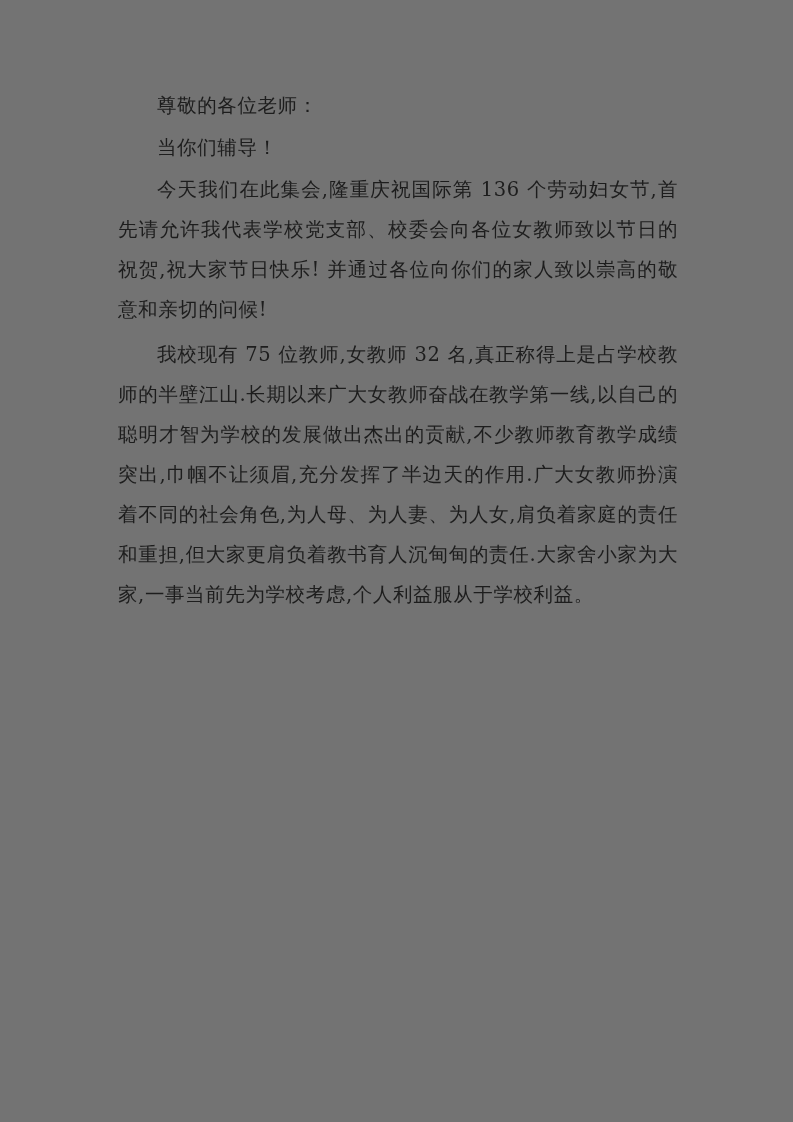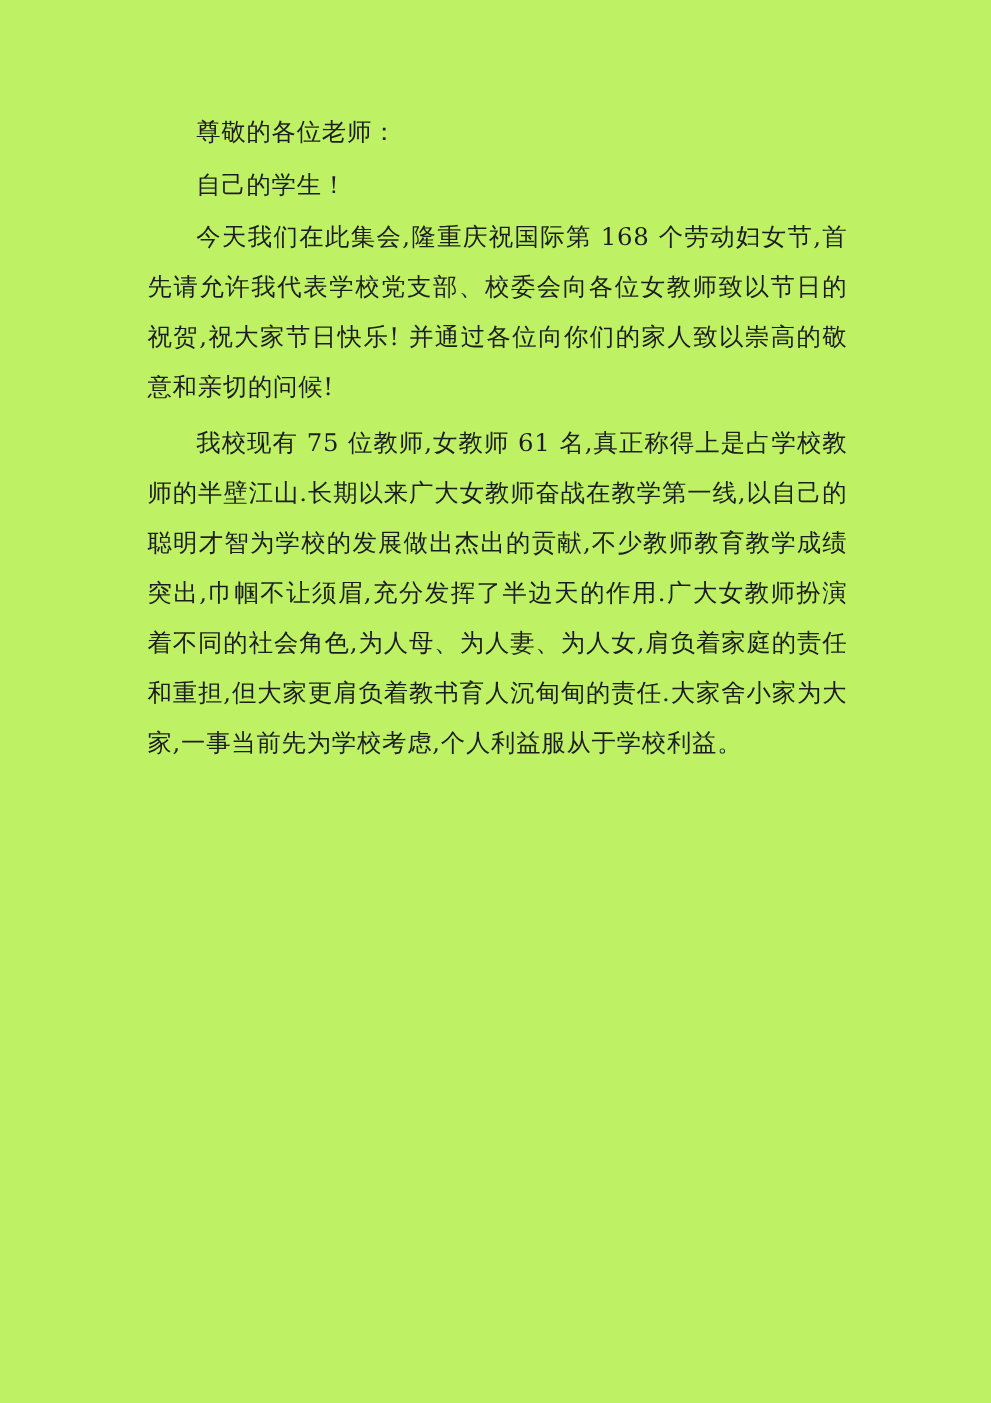--- a/index.html
+++ b/index.html
@@ -12,21 +12,21 @@
     height: 1122px;
     font-family: "DejaVu Serif", "Liberation Serif", serif;
     color: #1a1a1a;
     -webkit-font-smoothing: antialiased;
   }
   .page {
     position: relative;
     width: 793px;
     height: 1122px;
     box-sizing: border-box;
-    background: #bef264;
+    background: #737373;
     overflow: hidden;
   }
   .content {
     position: absolute;
     left: 118px;
     top: 86px;
     width: 560px;
   }
   .para {
     margin: 0 0 5px 0;
@@ -43,17 +43,17 @@
   .para-tight {
     margin-bottom: 2px;
   }
 </style>
 </head>
 <body>
 
 <div class="page">
   <div class="content">
     <p class="para indent para-tight">尊敬的各位老师：</p>
-    <p class="para indent para-tight">自己的学生！</p>
-    <p class="para indent">今天我们在此集会,隆重庆祝国际第 168 个劳动妇女节,首先请允许我代表学校党支部、校委会向各位女教师致以节日的祝贺,祝大家节日快乐! 并通过各位向你们的家人致以崇高的敬意和亲切的问候!</p>
-    <p class="para indent">我校现有 75 位教师,女教师 61 名,真正称得上是占学校教师的半壁江山.长期以来广大女教师奋战在教学第一线,以自己的聪明才智为学校的发展做出杰出的贡献,不少教师教育教学成绩突出,巾帼不让须眉,充分发挥了半边天的作用.广大女教师扮演着不同的社会角色,为人母、为人妻、为人女,肩负着家庭的责任和重担,但大家更肩负着教书育人沉甸甸的责任.大家舍小家为大家,一事当前先为学校考虑,个人利益服从于学校利益。</p>
+    <p class="para indent para-tight">当你们辅导！</p>
+    <p class="para indent">今天我们在此集会,隆重庆祝国际第 136 个劳动妇女节,首先请允许我代表学校党支部、校委会向各位女教师致以节日的祝贺,祝大家节日快乐! 并通过各位向你们的家人致以崇高的敬意和亲切的问候!</p>
+    <p class="para indent">我校现有 75 位教师,女教师 32 名,真正称得上是占学校教师的半壁江山.长期以来广大女教师奋战在教学第一线,以自己的聪明才智为学校的发展做出杰出的贡献,不少教师教育教学成绩突出,巾帼不让须眉,充分发挥了半边天的作用.广大女教师扮演着不同的社会角色,为人母、为人妻、为人女,肩负着家庭的责任和重担,但大家更肩负着教书育人沉甸甸的责任.大家舍小家为大家,一事当前先为学校考虑,个人利益服从于学校利益。</p>
   </div>
 </div>
 
 </body></html>

